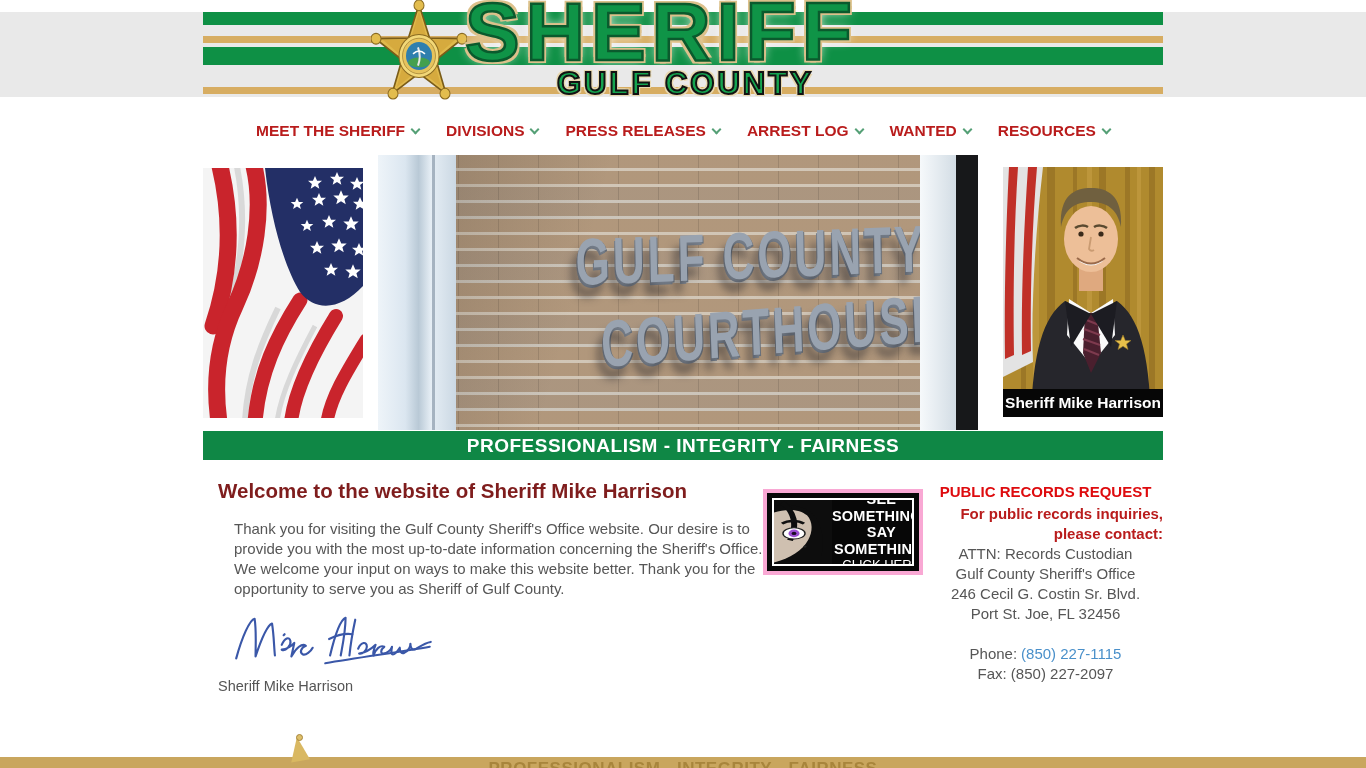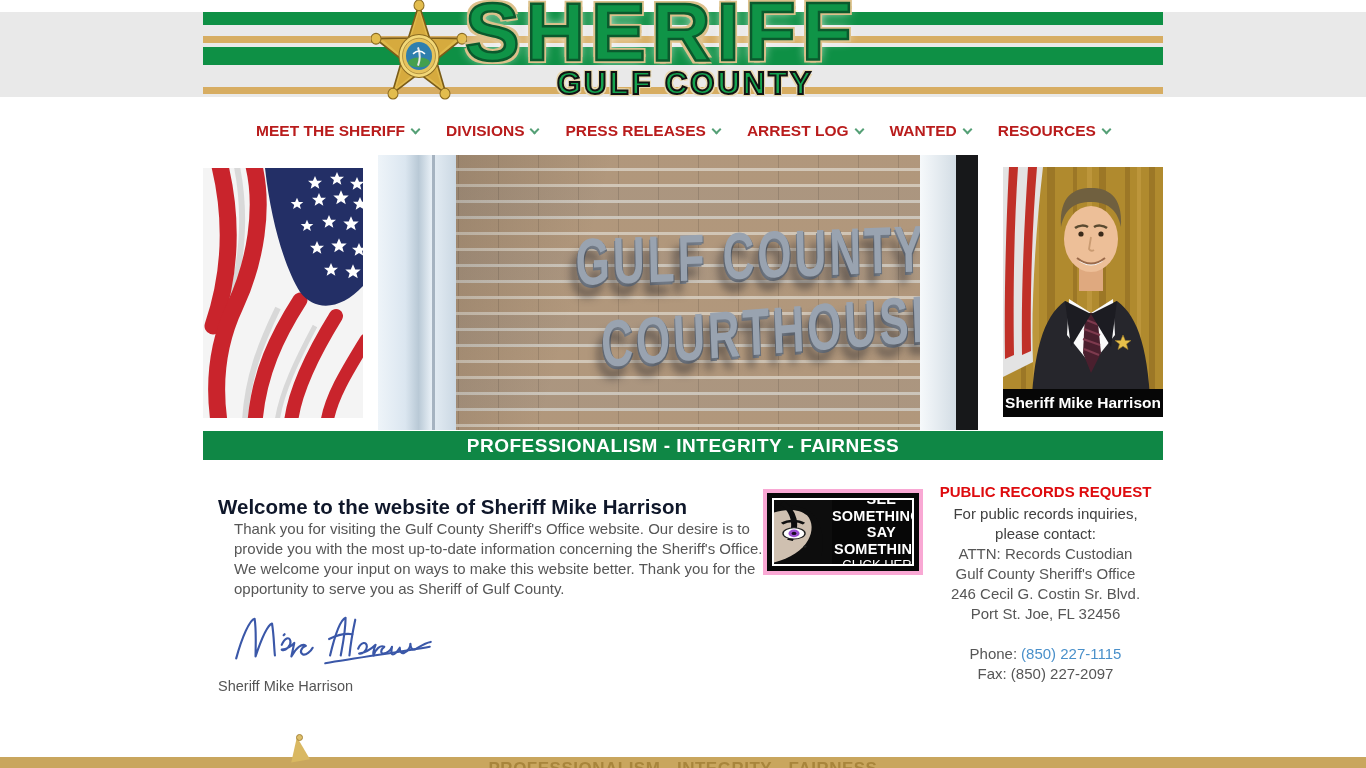--- a/index.html
+++ b/index.html
@@ -54,36 +54,36 @@
   .portrait { position:absolute; left:800px; top:12px; width:160px; height:250px; overflow:hidden; background:#a9812f; }
   .portrait-caption { position:absolute; left:0; right:0; bottom:0; height:28px; background:#060606;
     color:#fff; font-size:15.5px; font-weight:700; text-align:center; line-height:27px; }
 
   
   .motto { position:absolute; left:203px; top:431px; width:960px; height:29px; background:#0f8745;
     color:#fff; font-weight:700; font-size:19px; text-align:center; line-height:29px; letter-spacing:.5px; }
 
   
   .main { position:absolute; left:203px; top:460px; width:960px; height:297px; }
-  .welcome-h { position:absolute; left:15px; top:19px; font-size:20.5px; font-weight:700; color:#0f172a; white-space:nowrap;margin-top:16px; }
+  .welcome-h { position:absolute; left:15px; top:19px; font-size:20.5px; font-weight:700; color:#7f1d1d; white-space:nowrap; }
   .intro-p { position:absolute; left:31px; top:59px; width:534px; font-size:15px; line-height:20px; color:#565656; }
   .sig-svg { position:absolute; left:22px; top:150px; width:215px; height:60px; }
   .sig-name { position:absolute; left:15px; top:218px; font-size:14.5px; color:#555; }
 
   .see-banner { position:absolute; left:560px; top:29px; width:160px; height:86px; background:#070707;
     border:4px solid #f9a8d4; padding:5px; cursor:pointer; }
   .see-inner { width:100%; height:100%; border:2px solid #fff; display:flex; overflow:hidden; }
   .see-face { width:58px; height:100%; flex:0 0 58px; }
   .see-text { flex:1; display:flex; flex-direction:column; justify-content:center; align-items:center; color:#fff; }
   .see-text .ln { font-size:14.5px; font-weight:800; line-height:16.5px; letter-spacing:.2px; }
   .see-text .cta { font-size:13px; font-weight:400; line-height:16px; }
 
   .records { position:absolute; left:725px; top:22px; width:235px; text-align:center; font-size:15px; line-height:20px; color:#565656; }
   .rec-title { color:#de0b0e; font-weight:700; font-size:15px; margin-bottom:2px; }
-  .rec-bold { color:#404040; font-weight:400; }
+  .rec-bold { color:#b91c1c; font-weight:700;text-align:right; }
   .rec-gap { height:20px; }
   .phone-link { color:#4a90ca; cursor:pointer; text-decoration:none; }
   .phone-label { margin-right:4px; }
 
   
   .footer-band { position:absolute; left:0; top:757px; width:1366px; height:11px; background:#c9a65e; }
   .footer-motto { position:absolute; left:203px; top:759px; width:960px; text-align:center;
     font-size:17px; font-weight:700; color:#a8853c; letter-spacing:.5px; }
   .footer-star { position:absolute; left:289px; top:737px; width:0; height:0;
     border-left:10px solid transparent; border-right:9px solid transparent;

